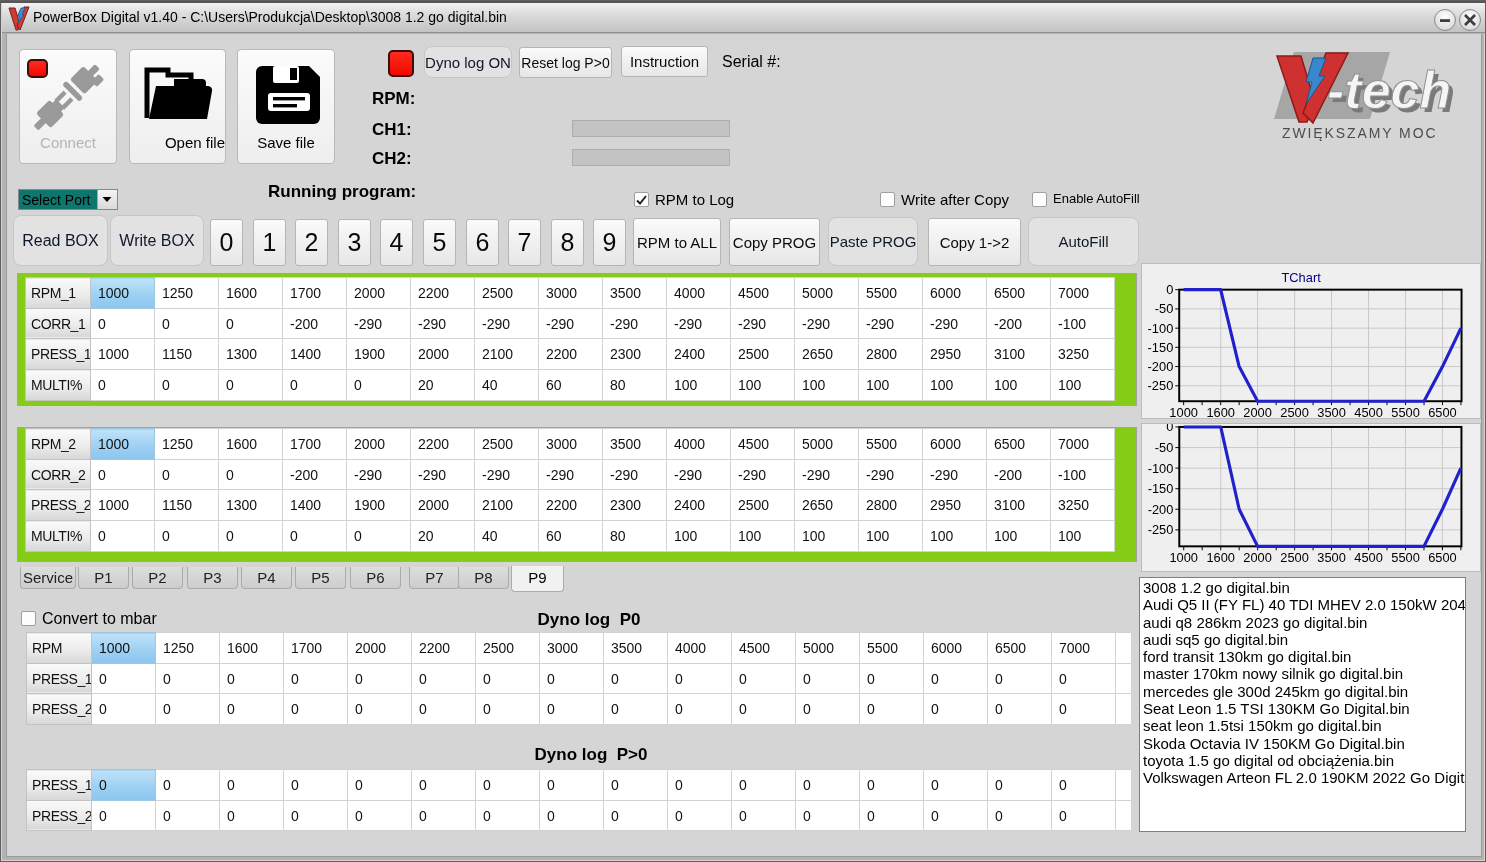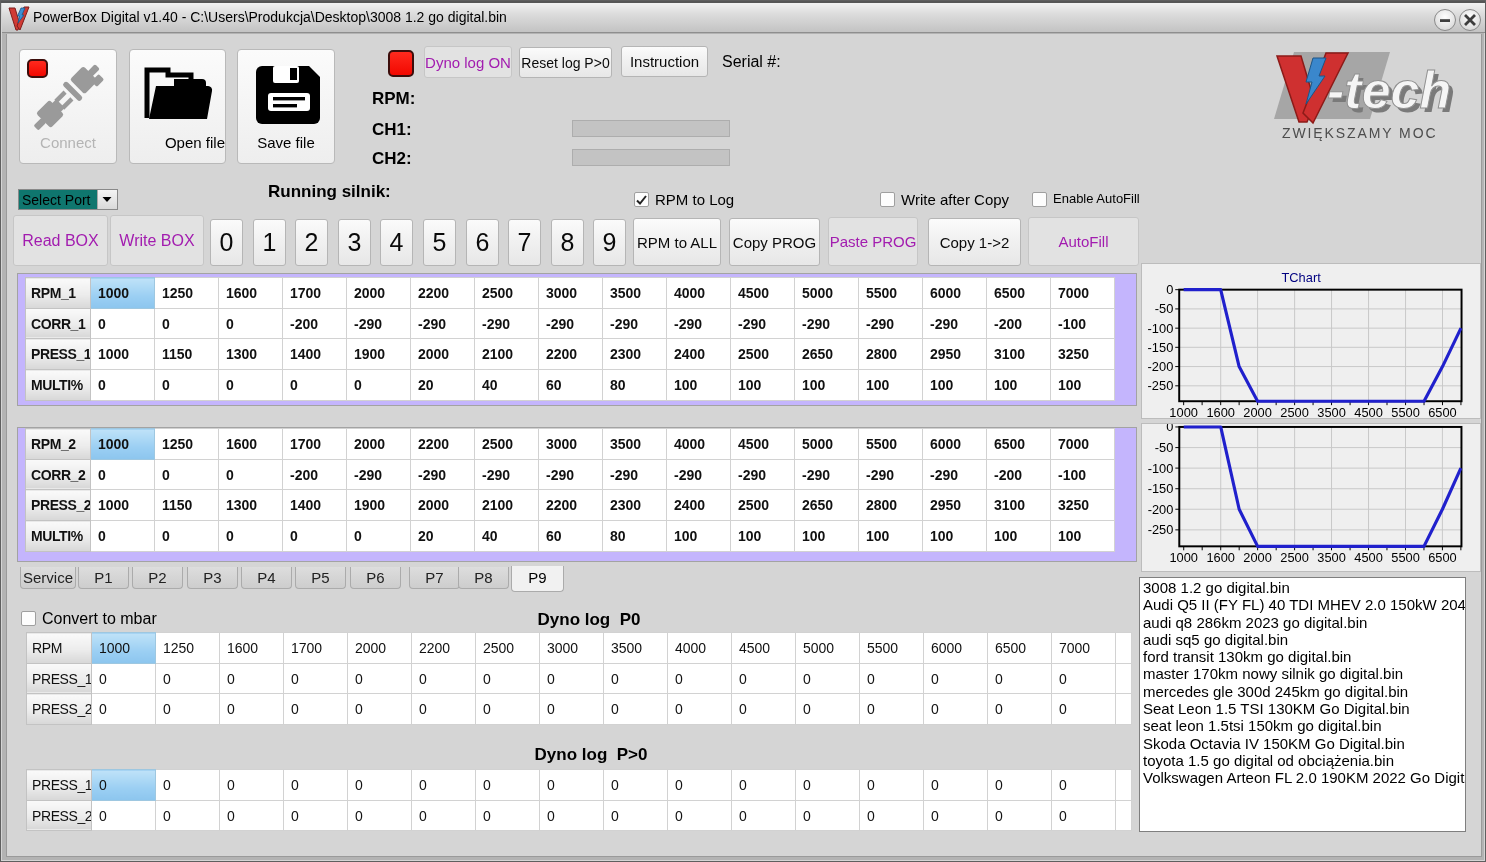--- a/index.html
+++ b/index.html
@@ -10,34 +10,34 @@
 #titletext{position:absolute;left:31px;top:7px;font-size:14px;font-weight:normal;color:#000;}
 .winbtn{position:absolute;top:7px;width:22px;height:22px;border-radius:50%;
   background:radial-gradient(circle at 50% 35%,#ffffff,#dedede 70%,#c8c8c8);
   border:1px solid #8a8a8a;color:#333;text-align:center;}
 #client{position:absolute;left:5px;top:33px;width:1476px;height:823px;background:#d5d5d5;
   border:1px solid #9a9a9a;border-top:none;}
 .abs{position:absolute;}
 .btn{position:absolute;background:linear-gradient(#fbfbfb,#f1f1f1 45%,#e7e7e7);
   border:1px solid #b5b5b5;border-radius:3px;color:#0a0a0a;white-space:nowrap;
   display:flex;align-items:center;justify-content:center;}
-.btn.dis{background:#e2e2e2;border-color:#c6c6c6;color:#a21caf;}
+.btn.dis{background:#e2e2e2;border-color:#c6c6c6;color:#0f172a;border-radius:8px;}
 .bigbtn{position:absolute;background:linear-gradient(#fbfbfb,#eeeeee);
   border:1px solid #b9b9b9;border-radius:4px;text-align:center;}
 .led{position:absolute;background:linear-gradient(#ff2a1e,#f20800);border:2px solid #3c0d0b;border-radius:5px;}
 .lbl{position:absolute;color:#000;white-space:nowrap;}
 .bold{font-weight:bold;}
 .pbar{position:absolute;background:#c3c3c3;border:1px solid #adadad;}
 .cb{position:absolute;width:15px;height:15px;background:#fdfdfd;border:1px solid #9f9f9f;border-radius:2px;}
 table.grid{border-collapse:collapse;table-layout:fixed;}
 table.grid td{border:1px solid #d2d2d2;font-size:14px;color:#111;padding:0 0 0 7px;
   white-space:nowrap;overflow:hidden;background:#fff;height:30.7px;}
 table.grid td.hd{background:linear-gradient(#fafafa,#ececec 55%,#d7d7d7);border:1px solid #c3c3c3;padding-left:5px;letter-spacing:-0.4px;}
 table.grid td.sel{background:linear-gradient(#bfe2f8,#9bcff3 60%,#8cc5ee);border:1px solid #9ec7e0;}
-.panel{position:absolute;background:#c4b5fd;border:1px solid #a3a3a3;font-weight:bold;}
+.panel{position:absolute;background:#84cc16;border:1px solid #a3a3a3;}
 .tab{position:absolute;top:566px;height:22px;background:linear-gradient(#dddddd,#cdcdcd);
   border:1px solid #ababab;border-top:none;border-radius:0 0 4px 4px;
   font-size:15px;color:#222;text-align:center;line-height:21px;}
 .tab.selt{top:565px;height:26px;background:#f1f1f1;color:#000;line-height:24px;}
 .chartpanel{position:absolute;background:#efefef;border:1px solid #bcbcbc;}
 #filelist{position:absolute;left:1138px;top:576px;width:327px;height:255px;background:#fff;
   border:1px solid #7f7f7f;font-size:15px;color:#000;line-height:17.3px;padding:1px 0 0 3px;
   white-space:nowrap;overflow:hidden;}
 </style></head><body>
 <div id="win">
@@ -103,21 +103,21 @@
     <div class="lbl bold" style="left:371px;top:119px;font-size:17px">CH1:</div>
     <div class="lbl bold" style="left:371px;top:148px;font-size:17px">CH2:</div>
     <div class="pbar" style="left:571px;top:119px;width:158px;height:17px"></div>
     <div class="pbar" style="left:571px;top:148px;width:158px;height:17px"></div>
     <div class="abs" style="left:17px;top:188px;width:100px;height:21px;background:#0f766e;border:1px solid #898989">
       <div class="abs" style="left:3px;top:2px;font-size:14px;color:#000">Select Port</div>
       <div class="abs" style="right:0;top:0;width:20px;height:19px;background:linear-gradient(#f4f4f4,#d9d9d9);border-left:1px solid #a8a8a8;"><svg width="18" height="18" viewBox="0 0 18 18">
           <path d="M4.5 7 L13.5 7 L9 12 Z" fill="#000"></path>
         </svg></div>
     </div>
-    <div class="lbl bold" style="left:267px;top:181px;font-size:17px">Running silnik:</div>
+    <div class="lbl bold" style="left:267px;top:181px;font-size:17px">Running program:</div>
     <div class="cb" style="left:633px;top:191px"><svg width="13" height="13" viewBox="0 0 13 13">
         <path d="M2 6.5 L5 9.5 L11 2" fill="none" stroke="#222" stroke-width="2"></path>
       </svg></div>
     <div class="lbl" style="left:654px;top:190px;font-size:15px">RPM to Log</div>
     <div class="cb" style="left:879px;top:191px"></div>
     <div class="lbl" style="left:900px;top:190px;font-size:15px">Write after Copy</div>
     <div class="cb" style="left:1031px;top:191px"></div>
     <div class="lbl" style="left:1052px;top:190px;font-size:13px">Enable AutoFill</div>
     <div class="btn dis" style="left:12px;top:214px;width:95px;height:51px;font-size:16px">Read BOX</div>
     <div class="btn dis" style="left:109px;top:214px;width:94px;height:51px;font-size:16px">Write BOX</div>

